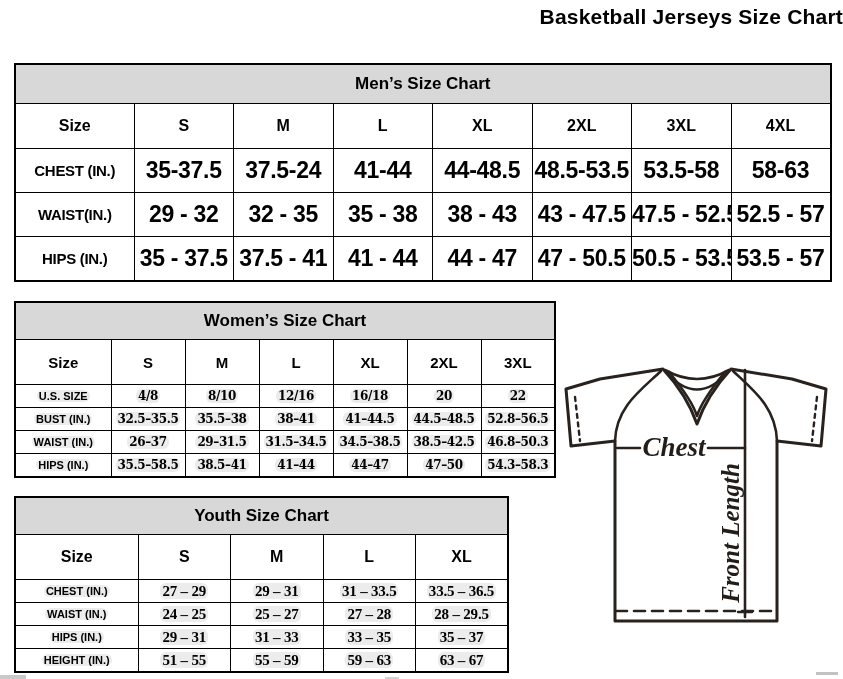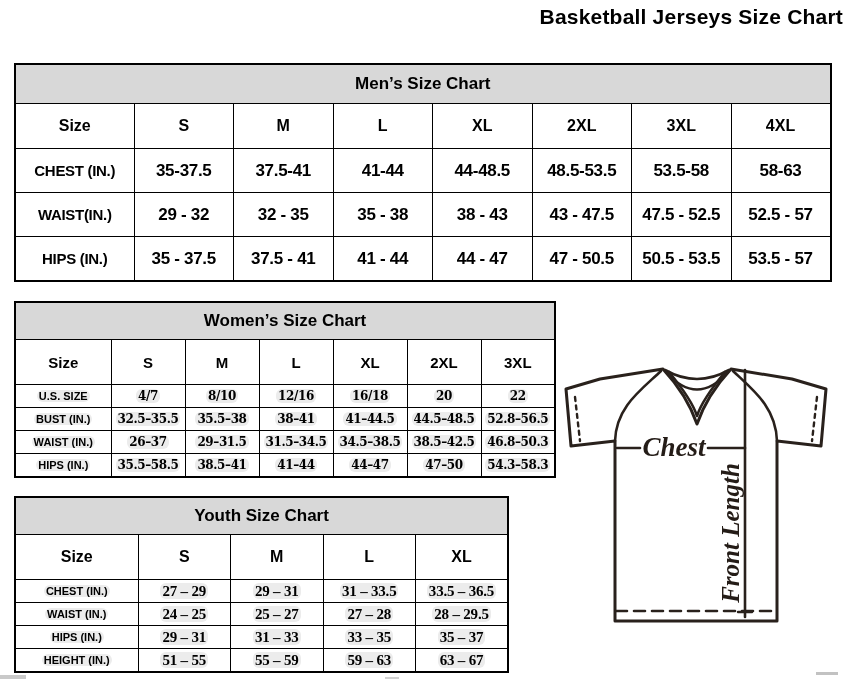--- a/index.html
+++ b/index.html
@@ -20,21 +20,21 @@
   .size-table th, .size-table td {
     border:1px solid #000; text-align:center; vertical-align:middle;
     padding:0; white-space:nowrap; overflow:hidden;
   }
   th.band { background:#d8d8d8; font-size:17px; font-weight:bold;margin-top:45px; }
 
   
   .men { left:14px; top:63px; width:816px; }
   .men th.band { height:38px; }
   .men tr.cols th { height:44px; font-size:16px; }
-  .men tbody td { height:43px; font-size:17px; font-weight:bold; letter-spacing:-0.3px; }
+  .men tbody td { height:43px; font-size:23px; font-weight:bold; letter-spacing:-0.3px; }
   .men td.rl { font-size:15px; }
 
   
   .women { left:14px; top:301px; width:540px; }
   .women th.band { height:36px; }
   .women tr.cols th { height:44px; font-size:15px; }
   .women tbody td { height:22px; font-size:12px; font-weight:bold;
                     font-family:"DejaVu Serif", serif; letter-spacing:-0.4px; }
   .women td.rl { font-size:11px; font-family:"Liberation Sans", sans-serif; letter-spacing:0; }
 
@@ -84,21 +84,21 @@
       <th>XL</th>
       <th>2XL</th>
       <th>3XL</th>
       <th>4XL</th>
     </tr>
   </thead>
   <tbody>
     <tr>
       <td class="rl">CHEST (IN.)</td>
       <td>35-37.5</td>
-      <td>37.5-41</td>
+      <td>37.5-24</td>
       <td>41-44</td>
       <td>44-48.5</td>
       <td>48.5-53.5</td>
       <td>53.5-58</td>
       <td>58-63</td>
     </tr>
     <tr>
       <td class="rl">WAIST(IN.)</td>
       <td>29 - 32</td>
       <td>32 - 35</td>
@@ -141,21 +141,21 @@
       <th>M</th>
       <th>L</th>
       <th>XL</th>
       <th>2XL</th>
       <th>3XL</th>
     </tr>
   </thead>
   <tbody>
     <tr>
       <td class="rl"><span class="hl">U.S. SIZE</span></td>
-      <td><span class="hl">4/7</span></td>
+      <td><span class="hl">4/8</span></td>
       <td><span class="hl">8/10</span></td>
       <td><span class="hl">12/16</span></td>
       <td><span class="hl">16/18</span></td>
       <td><span class="hl">20</span></td>
       <td><span class="hl">22</span></td>
     </tr>
     <tr>
       <td class="rl"><span class="hl">BUST (IN.)</span></td>
       <td><span class="hl">32.5–35.5</span></td>
       <td><span class="hl">35.5–38</span></td>

